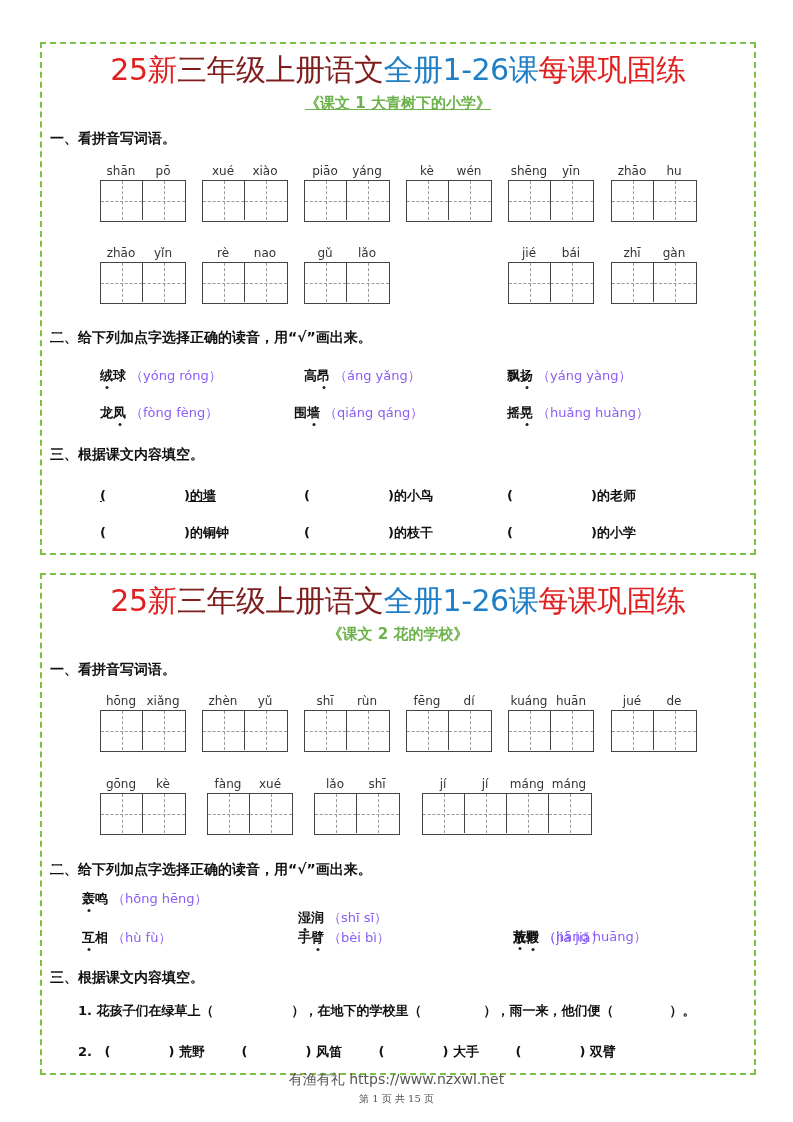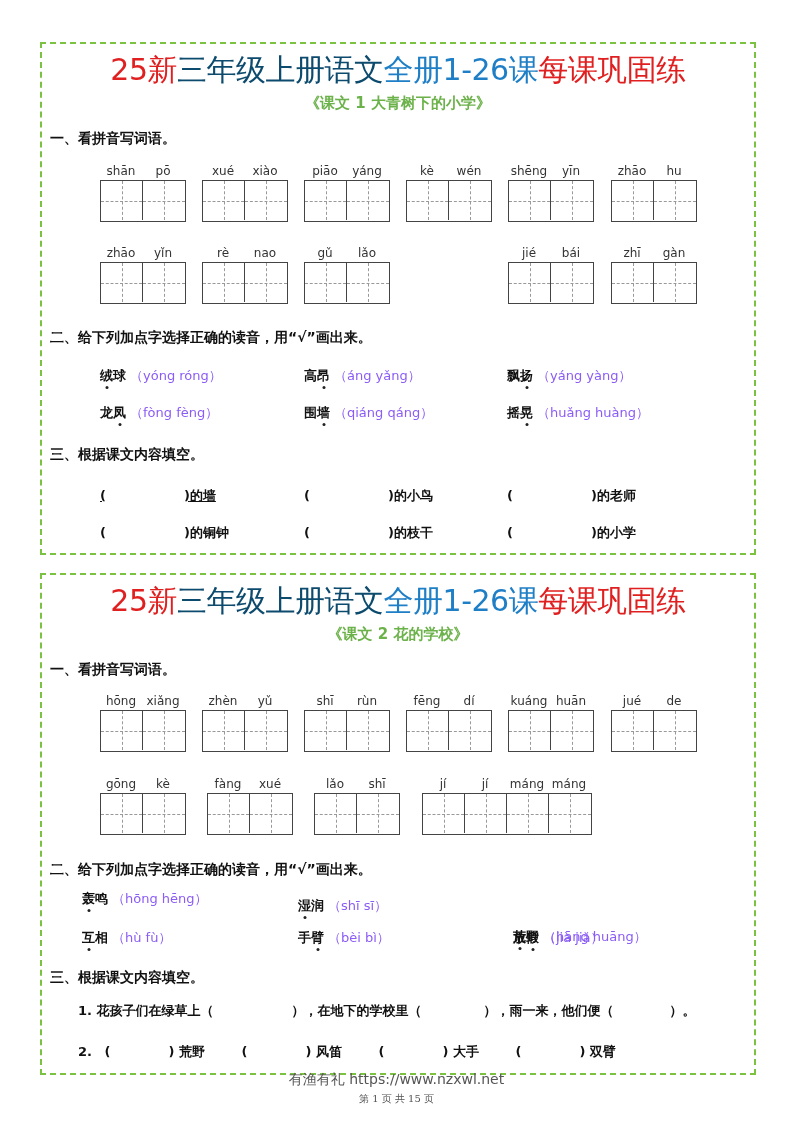--- a/index.html
+++ b/index.html
@@ -18,21 +18,21 @@
   .main-title {
     position: absolute;
     left: 0; right: 0;
     text-align: center;
     font-size: 30px;
     line-height: 36px;
     white-space: nowrap;
     letter-spacing: -0.5px;
   }
   .t-red { color: #e02020; }
-  .t-black { color: #0c4a6e; }
+  .t-black { color: #7f1d1d; }
   .t-blue { color: #1f7fc6; }
 
   .sub-title {
     position: absolute;
     left: 0; right: 0;
     text-align: center;
     font-size: 15px;
     color: #6cb24a;
     font-weight: bold;
   }
@@ -108,21 +108,21 @@
     font-family: "DejaVu Serif", "Liberation Serif", serif;
   }
 </style>
 </head>
 <body>
 
 <div class="panel p1">
   <div class="main-title" style="top:8px;">
     <span class="t-red">25新</span><span class="t-black">三年级上册语文</span><span class="t-blue">全册1-26课</span><span class="t-red">每课巩固练</span>
   </div>
-  <div class="sub-title" style="top:50px;">《课文 1  大青树下的小学》</div>
+  <div class="sub-title" style="top:50px;text-decoration:underline;">《课文 1  大青树下的小学》</div>
 
   <div class="sec-head" style="top:86px;">一、看拼音写词语。</div>
 
   <div class="grp" style="left:58px; top:118px;">
     <div class="py-row">
         <span class="py">shān</span>
         <span class="py">pō</span>
       </div>
     <div class="cells">
         <div class="cell"></div>
@@ -238,21 +238,21 @@
   </div>
   <div class="choice" style="left:262px; top:323px;">
     <span class="w"><span>高</span><span class="dot">昂</span><span></span></span><span class="opts">（áng   yǎng）</span>
   </div>
   <div class="choice" style="left:465px; top:323px;">
     <span class="w"><span>飘</span><span class="dot">扬</span><span></span></span><span class="opts">（yáng   yàng）</span>
   </div>
   <div class="choice" style="left:58px; top:360px;">
     <span class="w"><span>龙</span><span class="dot">凤</span><span></span></span><span class="opts">（fòng   fèng）</span>
   </div>
-  <div class="choice" style="left:262px; top:360px;">
+  <div class="choice" style="left:252px; top:360px;">
     <span class="w"><span>围</span><span class="dot">墙</span><span></span></span><span class="opts">（qiáng   qáng）</span>
   </div>
   <div class="choice" style="left:465px; top:360px;">
     <span class="w"><span>摇</span><span class="dot">晃</span><span></span></span><span class="opts">（huǎng   huàng）</span>
   </div>
 
   <div class="sec-head" style="top:402px;">三、根据课文内容填空。</div>
 
   <div class="fill" style="left:58px; top:443px;text-decoration:underline;"><span>(</span><span class="gap" style="width:78px;"></span><span>)</span><span>的墙</span></div>
   <div class="fill" style="left:262px; top:443px;"><span>(</span><span class="gap" style="width:78px;"></span><span>)</span><span>的小鸟</span></div>
@@ -374,21 +374,21 @@
         <div class="cell"></div>
         <div class="cell"></div>
       </div>
   </div>
 
   <div class="sec-head" style="top:286px;">二、给下列加点字选择正确的读音，用“√”画出来。</div>
 
   <div class="choice" style="left:40px; top:315px;">
     <span class="w"><span></span><span class="dot">轰</span><span>鸣</span></span><span class="opts">（hōng   hēng）</span>
   </div>
-  <div class="choice" style="left:256px; top:322px;">
+  <div class="choice" style="left:256px; top:334px;">
     <span class="w"><span></span><span class="dot">湿</span><span>润</span></span><span class="opts">（shī   sī）</span>
   </div>
   <div class="choice" style="left:471px; top:315px;margin-top:38px;">
     <span class="w"><span></span><span class="dot">荒</span><span>野</span></span><span class="opts">（hāng   huāng）</span>
   </div>
   <div class="choice" style="left:40px; top:354px;">
     <span class="w"><span></span><span class="dot">互</span><span>相</span></span><span class="opts">（hù   fù）</span>
   </div>
   <div class="choice" style="left:256px; top:354px;">
     <span class="w"><span>手</span><span class="dot">臂</span><span></span></span><span class="opts">（bèi   bì）</span>

